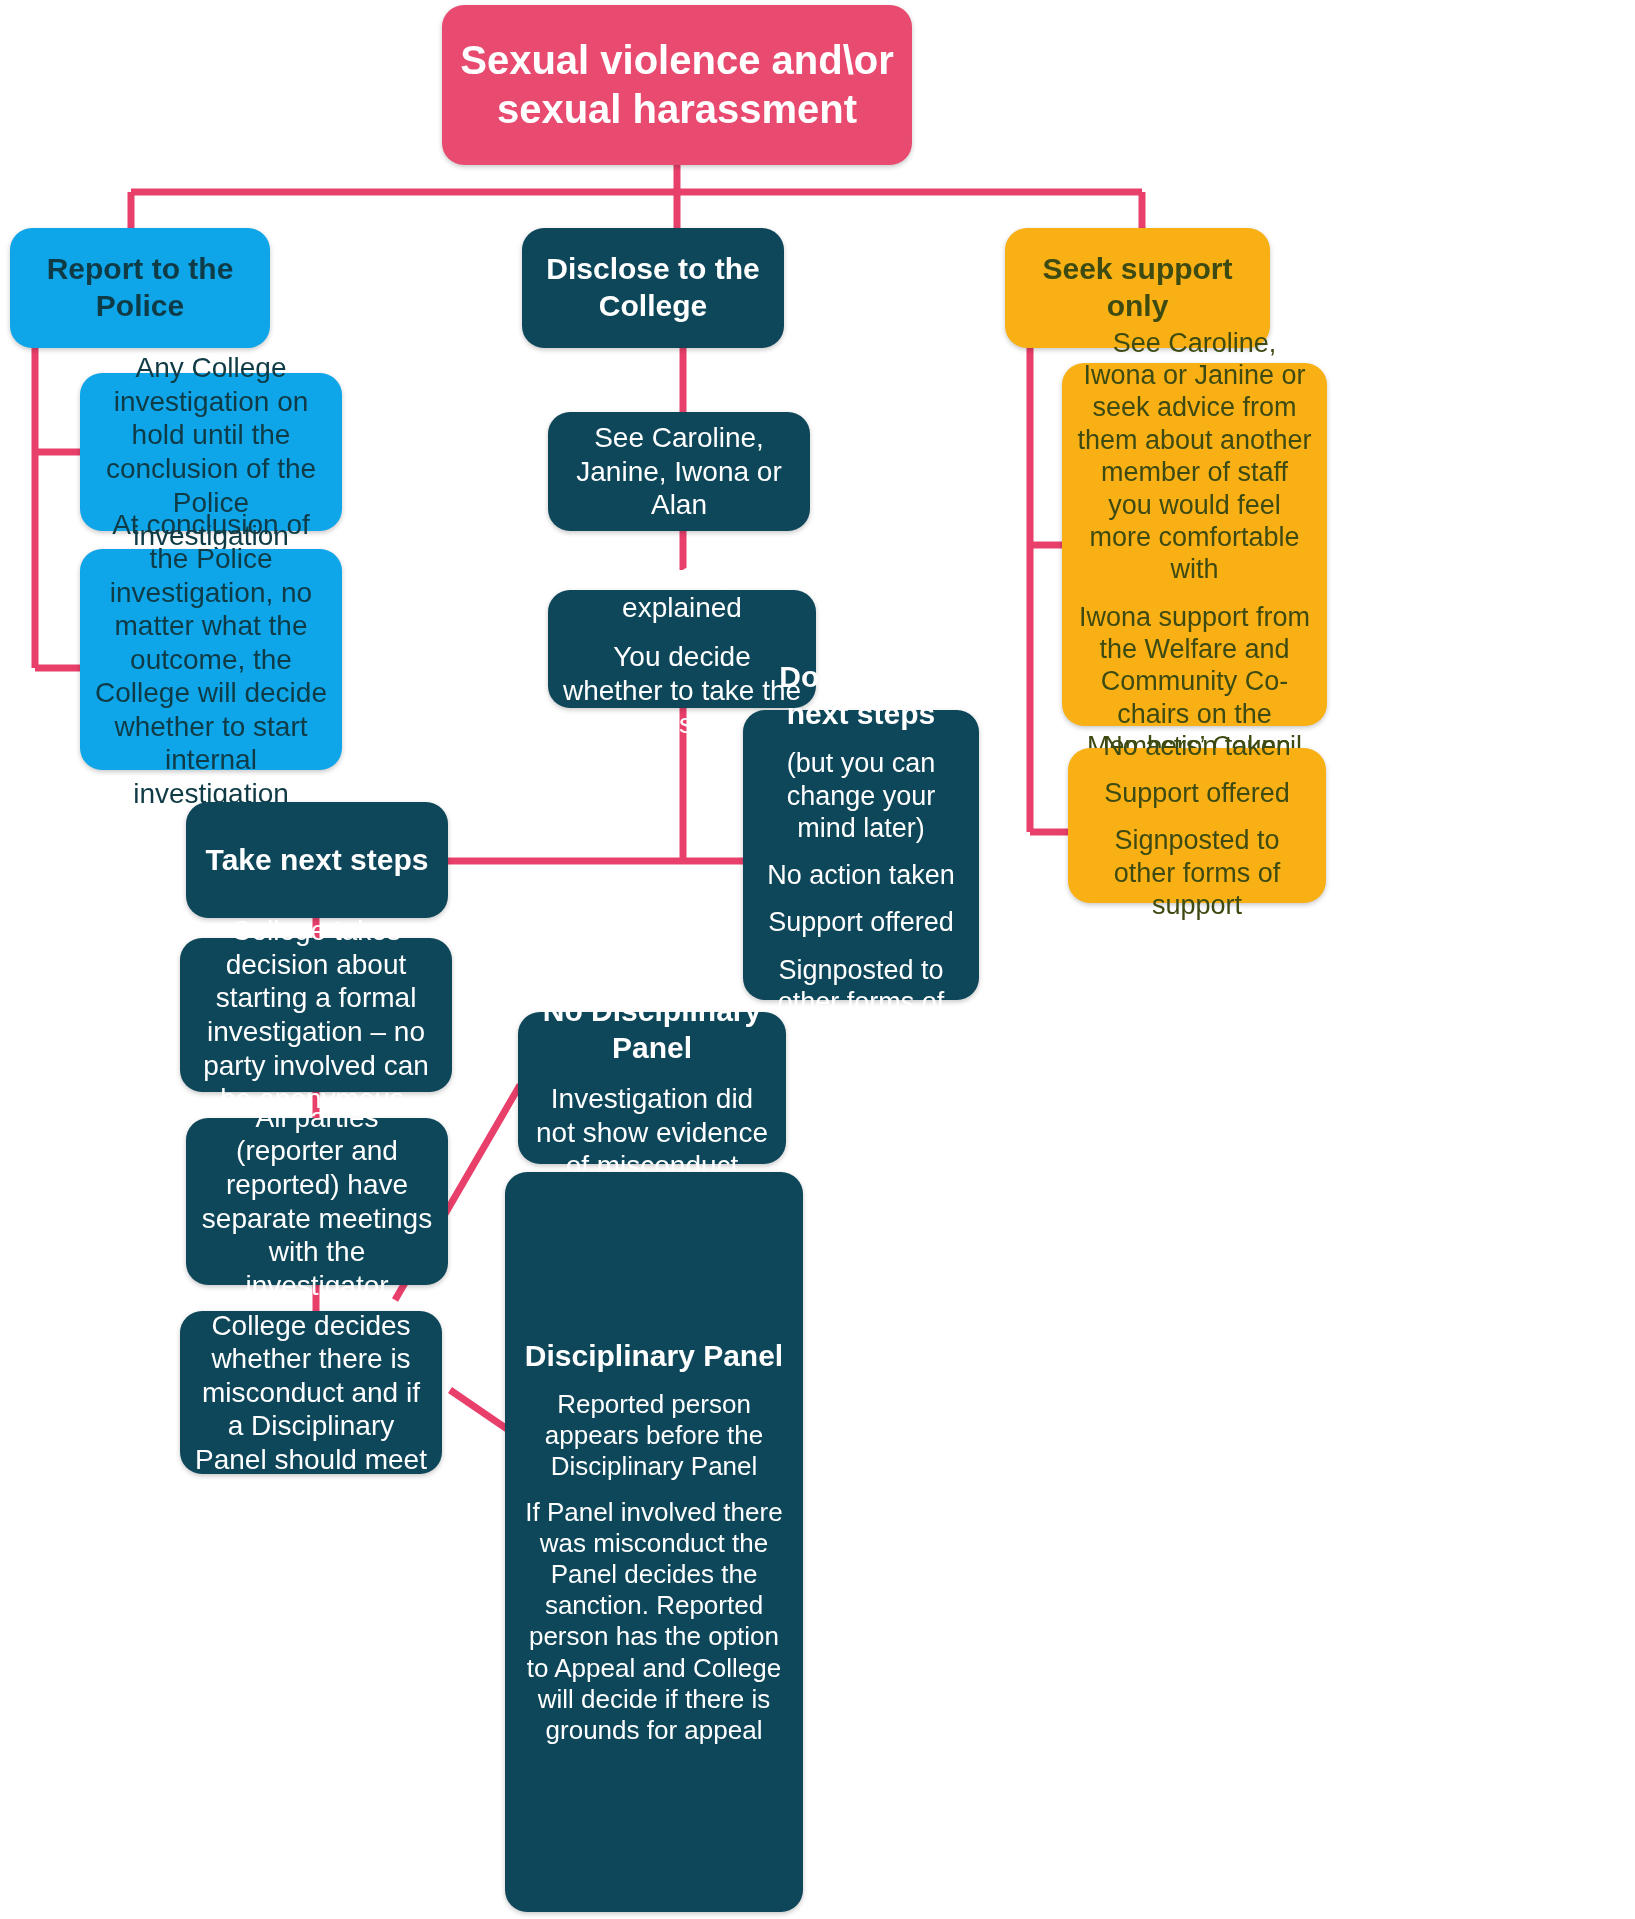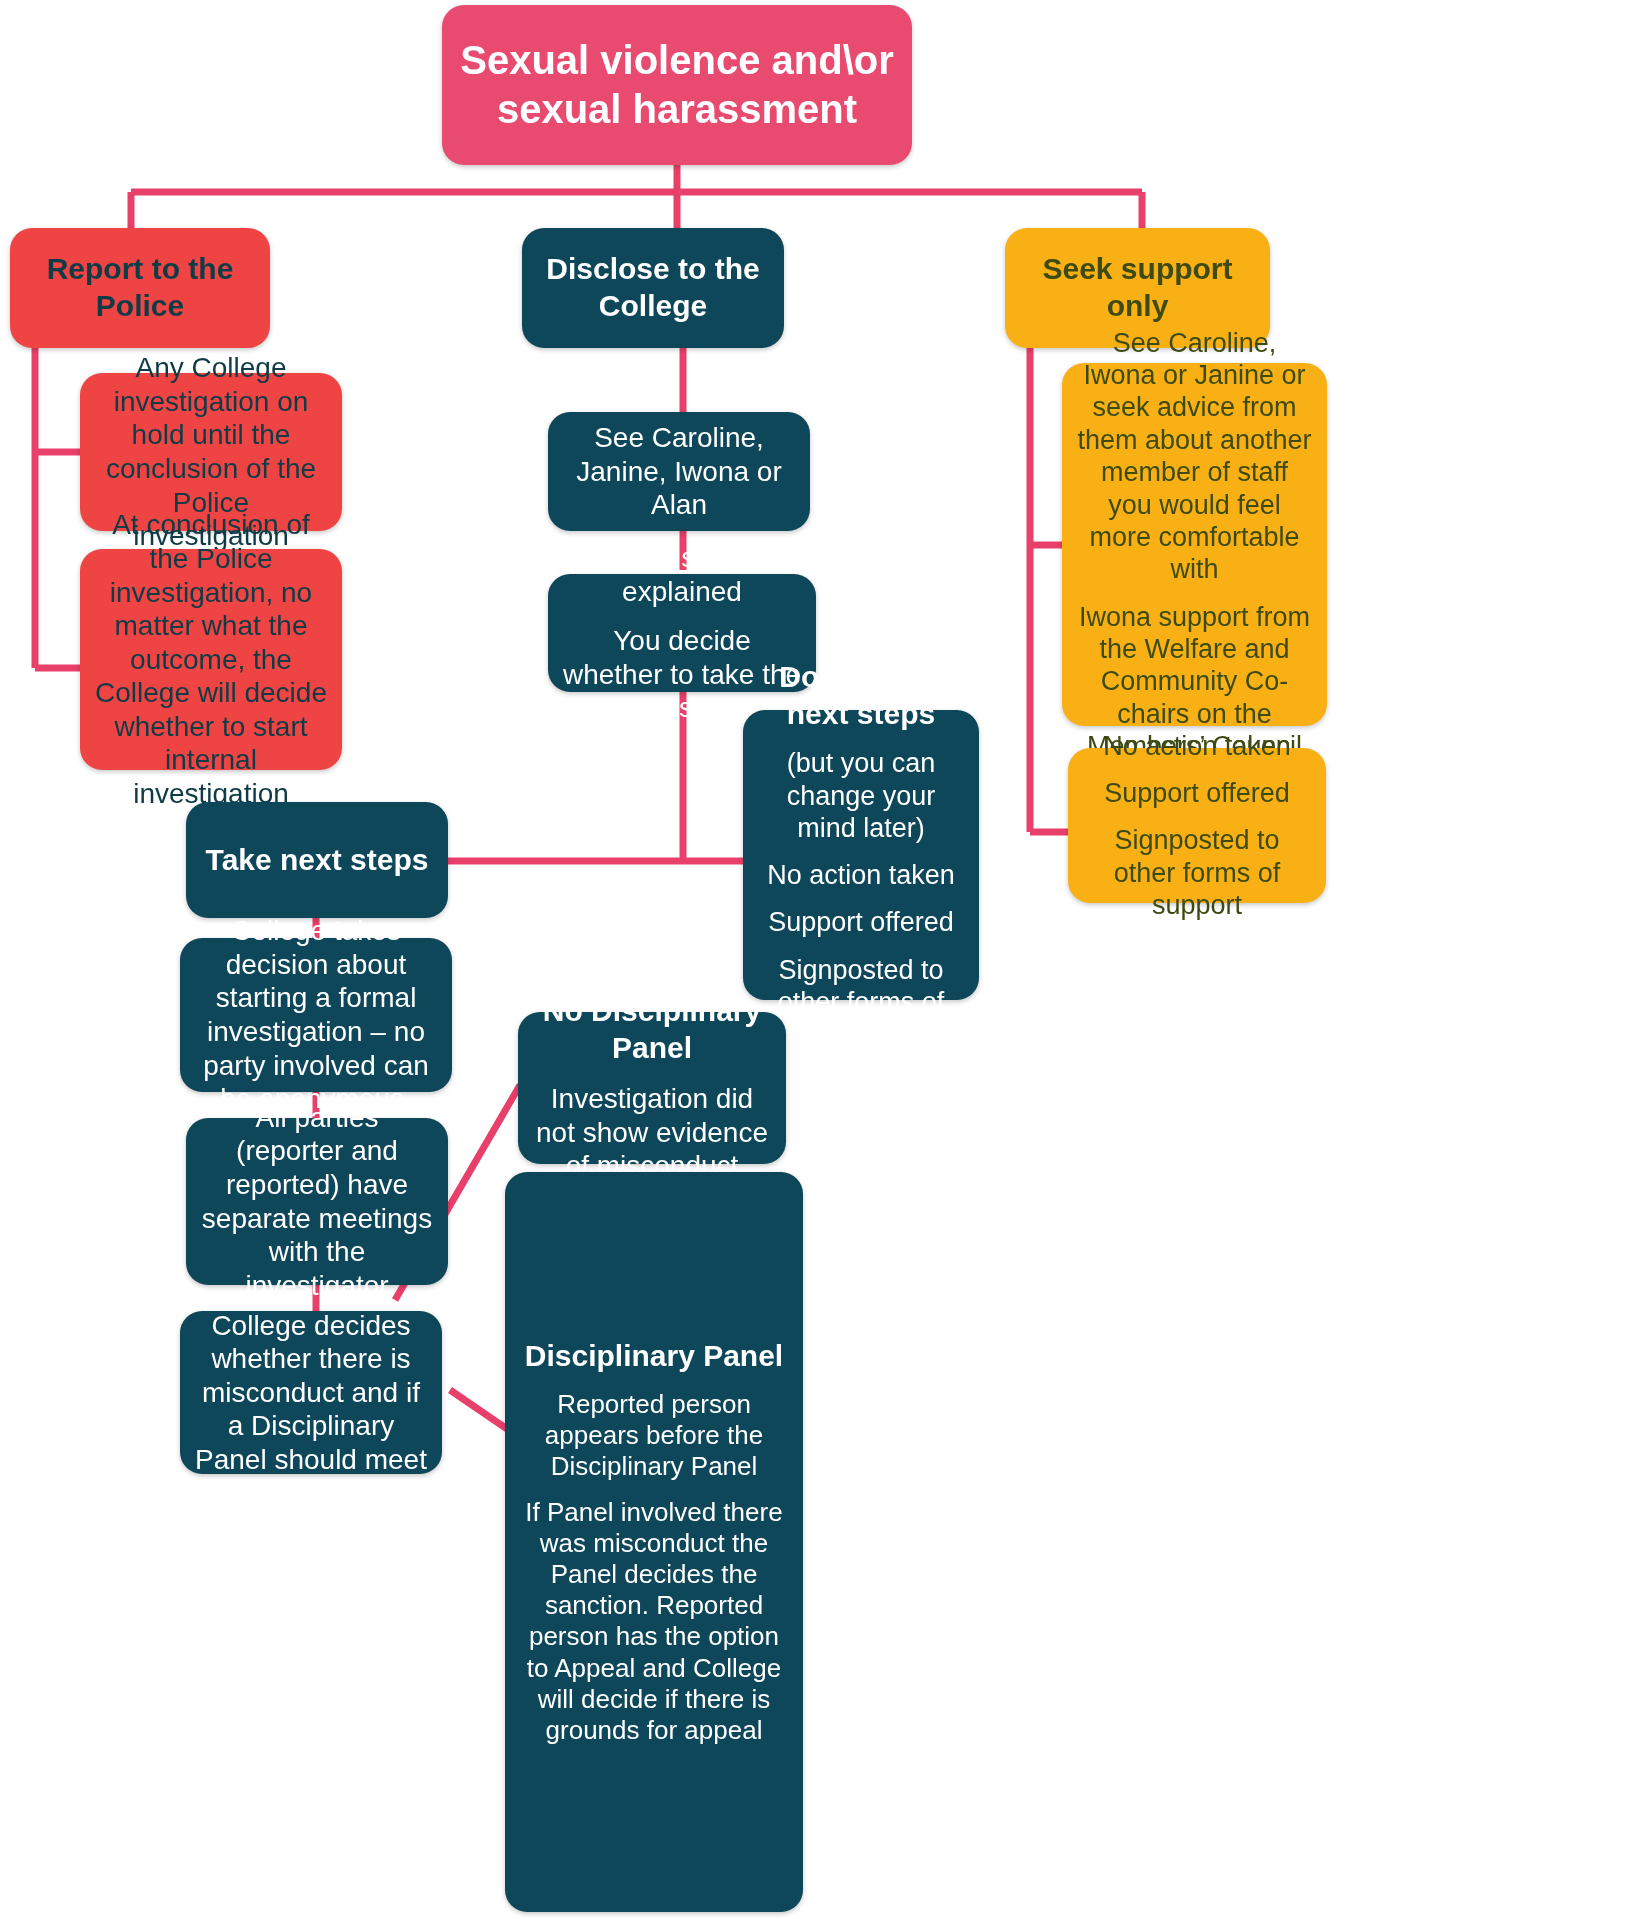--- a/index.html
+++ b/index.html
@@ -43,21 +43,21 @@
     width: 100%;
   }
   .node p + p {
     margin-top: 0.55em;
   }
   .pink {
     background: #e84a70;
     color: #ffffff;
   }
   .teal {
-    background: #ef4444;
+    background: #0ea5e9;
     color: #0f3b46;
   }
   .navy {
     background: #0e475a;
     color: #ffffff;
   }
   .amber {
     background: #f8b014;
     color: #3d4a12;
   }
@@ -145,21 +145,21 @@
   </div>
 
   <div class="node navy t-head" style="left:522px; top:228px; width:262px; height:120px;">
     <p>Disclose to the College</p>
   </div>
 
   <div class="node navy t-body" style="left:548px; top:412px; width:262px; height:119px;">
     <p>See Caroline, Janine, Iwona or Alan</p>
   </div>
 
-  <div class="node navy t-body" style="left:548px; top:574px; width:268px; height:118px;align-items:center;">
+  <div class="node navy t-body" style="left:548px; top:590px; width:268px; height:118px;align-items:center;">
     <p>Next steps explained</p>
     <p>You decide whether to take the next steps</p>
   </div>
 
   <div class="node amber t-head" style="left:1005px; top:228px; width:265px; height:120px;">
     <p>Seek support only</p>
   </div>
 
   <div class="node amber t-body-sm" style="left:1062px; top:363px; width:265px; height:363px;">
     <p>See Caroline, Iwona or Janine or seek advice from them about another member of staff you would feel more comfortable with</p>

